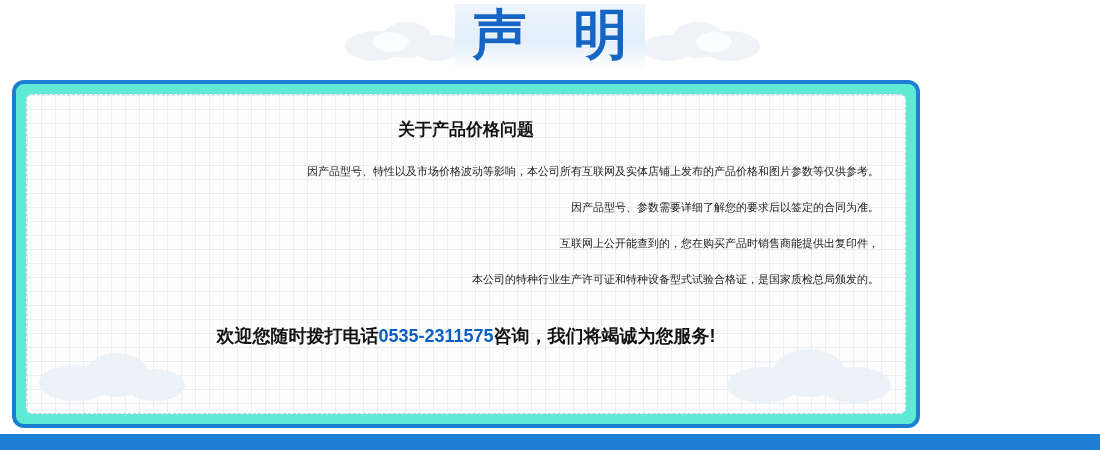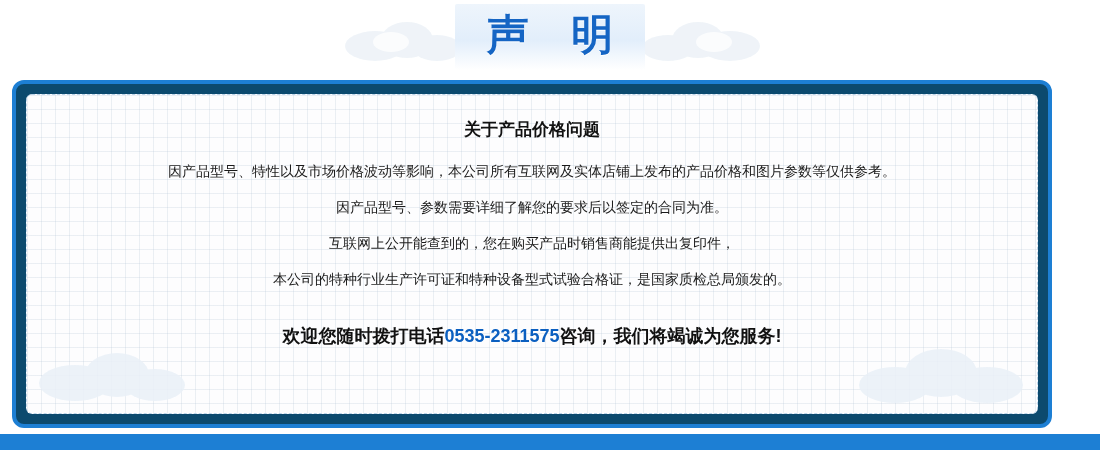--- a/index.html
+++ b/index.html
@@ -37,47 +37,47 @@
     background: linear-gradient(180deg, #eef5fc 0%, #e2eefb 55%, #ffffff 100%);
     border-radius: 2px;
     z-index: 2;
   }
   .title-text {
     position: absolute;
     left: 50%;
     top: 6px;
     transform: translateX(-50%);
     z-index: 3;
-    font-size: 42px;
+    font-size: 54px;
     font-weight: bold;
     letter-spacing: 14px;
     text-indent: 14px;
     color: #1565c4;
     font-family: "DejaVu Sans", "Liberation Sans", sans-serif;
     line-height: 58px;
     text-shadow: 0 1px 0 #ffffff;
   }
   .cloud {
     position: absolute;
     z-index: 1;
     opacity: .92;
   }
   .cloud svg { display: block; }
 
   
   .panel {
     position: absolute;
     left: 12px;
     top: 80px;
-    width: 1040px;
+    width: 908px;
     height: 348px;
     box-sizing: border-box;
     border: 4px solid #1d7fd4;
     border-radius: 12px;
-    background: #0c4a6e;
+    background: #5eead4;
     overflow: hidden;
   }
   .panel-inner {
     position: absolute;
     left: 10px;
     top: 10px;
     right: 10px;
     bottom: 10px;
     border: 1px dashed #bcd4ea;
     border-radius: 6px;
@@ -97,25 +97,26 @@
     color: #1a1a1a;
   }
   .heading {
     font-size: 17px;
     font-weight: bold;
     color: #111111;
     margin: 6px 0 10px 0;
     line-height: 26px;
   }
   .line {
-    font-size: 14px;
+    font-size: 11px;
     line-height: 36px;
     color: #1a1a1a;
     margin: 0;
     white-space: nowrap;
+    text-align: right;
   }
   .footer-line {
     margin-top: 24px;
     font-size: 18px;
     font-weight: bold;
     color: #111111;
     line-height: 30px;
   }
   .footer-line .phone {
     color: #0b5fc0;

